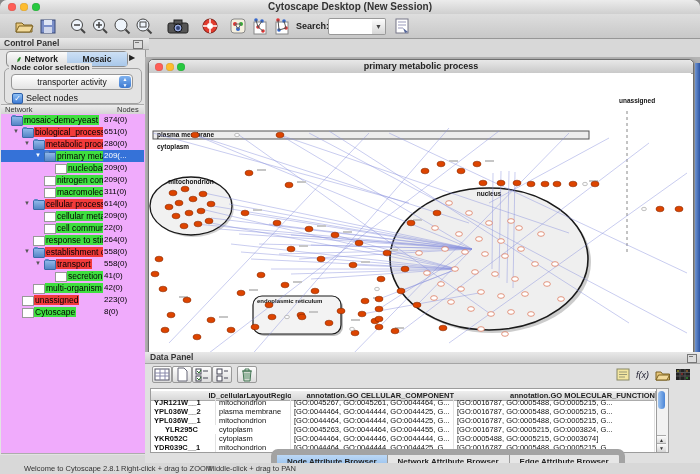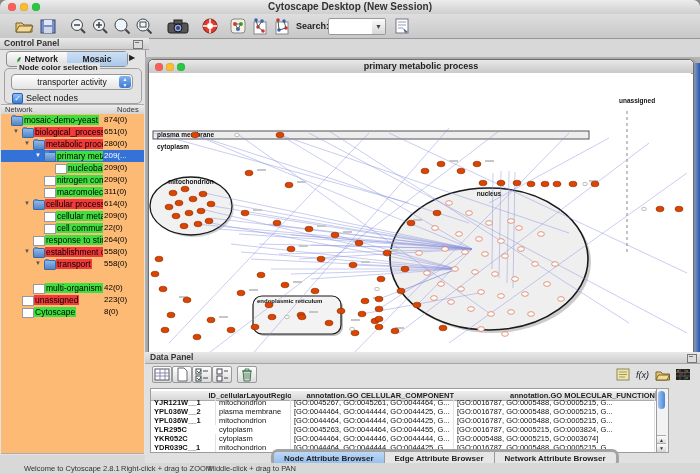--- a/index.html
+++ b/index.html
@@ -27,32 +27,32 @@
     border-bottom:1px solid #a5a5a5;font-size:8.5px;font-weight:bold;color:#333;line-height:11px;}
   .floaticon{position:absolute;top:2px;width:8px;height:7px;border:1px solid #777;background:#ddd;}
   .floaticon:after{content:"";position:absolute;left:1px;top:1px;width:4px;height:1px;background:#777;}
   #cptabs{position:absolute;left:6px;top:13px;width:120px;height:14px;border:1px solid #8d8d8d;border-radius:4px;
     display:flex;background:linear-gradient(#fbfbfb,#dcdcdc);}
   .cptab{flex:1;font-size:8.5px;font-weight:bold;color:#222;text-align:center;line-height:14px;overflow:hidden;white-space:nowrap;}
   .cptab.sel{background:linear-gradient(#cde0f5,#a9c8ea);}
   .cptab .tic{color:#2a8a2a;font-size:8px;}
   #taboverflow{position:absolute;left:129px;top:15px;font-size:8px;color:#222;}
   #groupbox{position:absolute;left:4px;top:30px;width:136px;height:34px;border:1px solid #a2a2a2;border-radius:5px;}
-  #grouplegend{position:absolute;left:9px;top:25px;font-size:8px;font-weight:bold;color:#222;background:#e3e3e3;padding:0 2px;margin-left:8px;}
+  #grouplegend{position:absolute;left:9px;top:25px;font-size:8px;font-weight:bold;color:#222;background:#e3e3e3;padding:0 2px;}
   #combo{position:absolute;left:11px;top:36px;width:120px;height:14px;background:linear-gradient(#ffffff,#e4e4e4);
     border:1px solid #979797;border-radius:4px;font-size:8.5px;line-height:14px;text-align:center;color:#111;}
   #combostep{position:absolute;right:1px;top:1px;width:12px;height:12px;border-radius:3px;
     background:linear-gradient(#7fb2ef,#3c79d0);color:#fff;font-size:5px;line-height:6px;text-align:center;}
   #cbrow{position:absolute;left:12px;top:55px;height:10px;}
   #checkbox{position:absolute;left:0;top:0;width:9px;height:9px;border-radius:2px;
     background:linear-gradient(#8ec0f5,#3f7cd6);border:1px solid #2c5ea8;color:#fff;font-size:8px;line-height:9px;text-align:center;}
   #cblabel{position:absolute;left:14px;top:0;font-size:9px;color:#111;white-space:nowrap;}
   #treehdr{position:absolute;left:1px;top:66px;width:143px;height:10px;background:linear-gradient(#ececec,#d2d2d2);
     border:1px solid #adadad;border-width:1px 0;font-size:7.5px;color:#333;}
-  #tree{position:absolute;left:1px;top:76px;width:143px;height:339px;background:#fdba74;border-bottom:1px solid #adadad;overflow:hidden;}
+  #tree{position:absolute;left:1px;top:76px;width:143px;height:339px;background:#f0abfc;border-bottom:1px solid #adadad;overflow:hidden;padding-left:19px;}
   .trow{position:absolute;left:0;width:143px;height:12px;}
   .trow.sel{background:#3572d8;}
   .exp{position:absolute;top:2px;font-size:6px;color:#555;}
   .trow.sel .exp{color:#fff;}
   .ticon{position:absolute;top:2px;width:10px;height:8px;}
   .folder{background:linear-gradient(#8fb7e9,#5585c6);border:1px solid #3c6aa8;border-radius:1px;}
   .folder:before{content:"";position:absolute;left:0;top:-2px;width:4px;height:2px;background:#5585c6;border-radius:1px 1px 0 0;}
   .file{background:#fff;border:1px solid #999;}
   .chip{position:absolute;top:1px;max-width:68px;overflow:hidden;white-space:nowrap;font-size:8.5px;color:#000;padding:0 1px;line-height:10px;}
   .chip.green{background:#3fdf3f;}
@@ -80,21 +80,21 @@
   .ricon svg{width:100%;height:100%;}
   #dtable{position:absolute;left:5px;top:36px;width:506px;height:63px;background:#fff;border:1px solid #9c9c9c;font-size:7.5px;}
   .hcell{position:absolute;top:2px;height:9px;background:linear-gradient(#efefef,#d7d7d7);border-right:1px solid #ababab;
     border-bottom:1px solid #ababab;text-align:right;font-weight:bold;color:#222;line-height:9px;overflow:hidden;white-space:nowrap;}
   .dcell{position:absolute;height:9px;line-height:9px;border-right:1px solid #e2e2e2;overflow:hidden;white-space:nowrap;color:#111;padding-left:3px;box-sizing:border-box;}
   .dcell.id{font-weight:bold;}
   #vscroll{position:absolute;left:511px;top:36px;width:11px;height:63px;background:#f2f2f2;border:1px solid #9c9c9c;}
   #vthumb{position:absolute;left:1px;top:2px;width:7px;height:18px;border-radius:4px;background:linear-gradient(90deg,#9cc2ef,#4b86d8);}
   .varr{position:absolute;left:0px;width:9px;height:8px;background:linear-gradient(#fdfdfd,#d4d4d4);border-top:1px solid #aaa;
     font-size:5px;text-align:center;line-height:8px;color:#333;}
-  #dtabs{position:absolute;left:126px;top:97px;height:13px;display:flex;border:3px solid #a3a3a3;border-radius:7px;overflow:hidden;background:#e6e6e6;}
+  #dtabs{position:absolute;left:126px;top:97px;height:13px;display:flex;border:6px solid #a3a3a3;border-radius:7px;overflow:hidden;background:#e6e6e6;}
   .dtab{font-size:8px;font-weight:bold;color:#222;line-height:13px;padding:0 10px;border-right:1px solid #9a9a9a;white-space:nowrap;}
   .dtab:last-child{border-right:none;}
   .dtab.sel{background:linear-gradient(#bcd8f6,#90bdEC);}
   
   #statusbar{left:16px;top:463px;width:700px;height:11px;background:#d8d8d8;font-size:7.5px;color:#333;}
   #statusbar span{position:absolute;top:1px;white-space:nowrap;}
   #grip{position:absolute;right:1px;top:-6px;width:10px;height:10px;
     background:repeating-linear-gradient(135deg,#bbb 0 1px,transparent 1px 3px);}
   svg text{font-family:"Liberation Sans",sans-serif;}
 </style>
@@ -271,20 +271,25 @@
           <span class="exp" style="left:23px">▼</span>
           <span class="ticon folder" style="left:32px"></span>
           <span class="chip red" style="left:44px;max-width:56px">establishment of lo</span>
           <span class="tcount">558(0)</span>
         </div>
         <div class="trow" style="top: 144px;">
           <span class="exp" style="left:34px">▼</span>
           <span class="ticon folder" style="left:43px"></span>
           <span class="chip red" style="left:55px;max-width:45px">transport</span>
           <span class="tcount">558(0)</span>
+        </div>
+        <div class="trow" style="top: 156px;">
+          <span class="ticon file" style="left:54px"></span>
+          <span class="chip green" style="left:66px;max-width:34px">secretion</span>
+          <span class="tcount">41(0)</span>
         </div>
         <div class="trow" style="top: 168px;">
           <span class="ticon file" style="left:32px"></span>
           <span class="chip green" style="left:44px;max-width:56px">multi-organism pro</span>
           <span class="tcount">42(0)</span>
         </div>
         <div class="trow" style="top: 180px;">
           <span class="ticon file" style="left:21px"></span>
           <span class="chip red" style="left:33px;max-width:67px">unassigned</span>
           <span class="tcount">223(0)</span>
@@ -601,42 +606,42 @@
         <div class="dcell" style="left:140px;top:9px;width:163px">[GO:0045267, GO:0045261, GO:0044464, G...</div>
         <div class="dcell" style="left:303px;top:9px;width:201px">[GO:0016787, GO:0005488, GO:0005215, G...</div>
         <div class="dcell id" style="left:0px;top:18px;width:65px">YPL036W__2</div>
         <div class="dcell" style="left:65px;top:18px;width:75px">plasma membrane</div>
         <div class="dcell" style="left:140px;top:18px;width:163px">[GO:0044464, GO:0044444, GO:0044425, G...</div>
         <div class="dcell" style="left:303px;top:18px;width:201px">[GO:0016787, GO:0005488, GO:0005215, G...</div>
         <div class="dcell id" style="left:0px;top:27px;width:65px">YPL036W__1</div>
         <div class="dcell" style="left:65px;top:27px;width:75px">mitochondrion</div>
         <div class="dcell" style="left:140px;top:27px;width:163px">[GO:0044464, GO:0044444, GO:0044425, G...</div>
         <div class="dcell" style="left:303px;top:27px;width:201px">[GO:0016787, GO:0005488, GO:0005215, G...</div>
-        <div class="dcell id" style="left:0px;top:36px;width:77px">YLR295C</div>
+        <div class="dcell id" style="left:11px;top:36px;width:77px">YLR295C</div>
         <div class="dcell" style="left:65px;top:36px;width:75px">cytoplasm</div>
         <div class="dcell" style="left:140px;top:36px;width:163px">[GO:0045263, GO:0044464, GO:0044455, G...</div>
         <div class="dcell" style="left:303px;top:36px;width:201px">[GO:0016787, GO:0005215, GO:0003824, G...</div>
         <div class="dcell id" style="left:0px;top:45px;width:65px">YKR052C</div>
         <div class="dcell" style="left:65px;top:45px;width:75px">cytoplasm</div>
         <div class="dcell" style="left:140px;top:45px;width:163px">[GO:0044464, GO:0044446, GO:0044444, G...</div>
         <div class="dcell" style="left:303px;top:45px;width:201px">[GO:0005488, GO:0005215, GO:0003674]</div>
         <div class="dcell id" style="left:0px;top:54px;width:65px">YDR039C__1</div>
         <div class="dcell" style="left:65px;top:54px;width:75px">mitochondrion</div>
         <div class="dcell" style="left:140px;top:54px;width:163px">[GO:0044464, GO:0044444, GO:0044425, G...</div>
         <div class="dcell" style="left:303px;top:54px;width:201px">[GO:0016787, GO:0005488, GO:0005215, G...</div>
       </div>
   <div id="vscroll">
     <div id="vthumb"></div>
     <div class="varr" style="bottom:8px;">▲</div>
     <div class="varr" style="bottom:0;">▼</div>
   </div>
   <div id="dtabs">
         <div class="dtab sel">Node Attribute Browser</div>
+        <div class="dtab">Network Attribute Browser</div>
         <div class="dtab">Edge Attribute Browser</div>
-        <div class="dtab">Network Attribute Browser</div>
       </div>
 </div>
 
 <div id="statusbar" class="abs">
   <span style="left:8px;">Welcome to Cytoscape 2.8.1</span>
   <span style="left:105px;">Right-click + drag to ZOOM</span>
   <span style="left:192px;">Middle-click + drag to PAN</span>
   <span id="grip"></span>
 </div>
 

